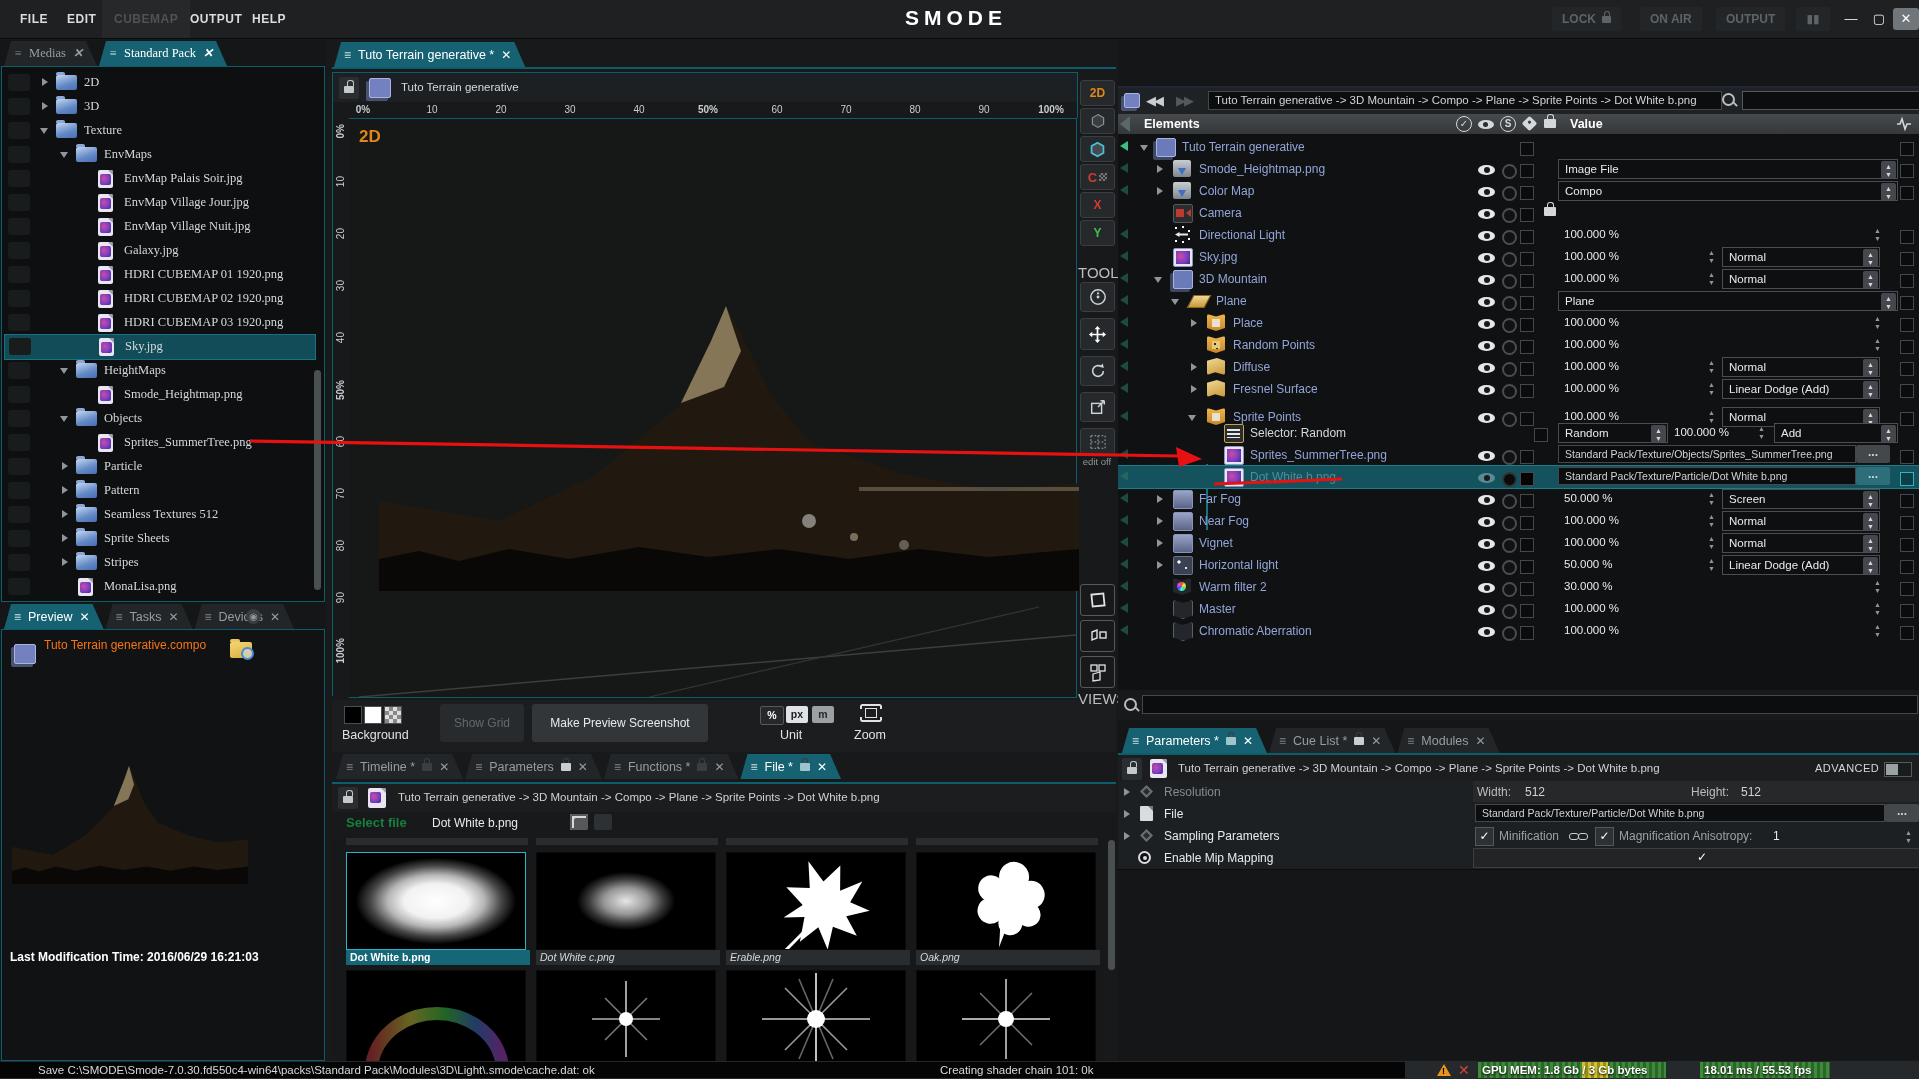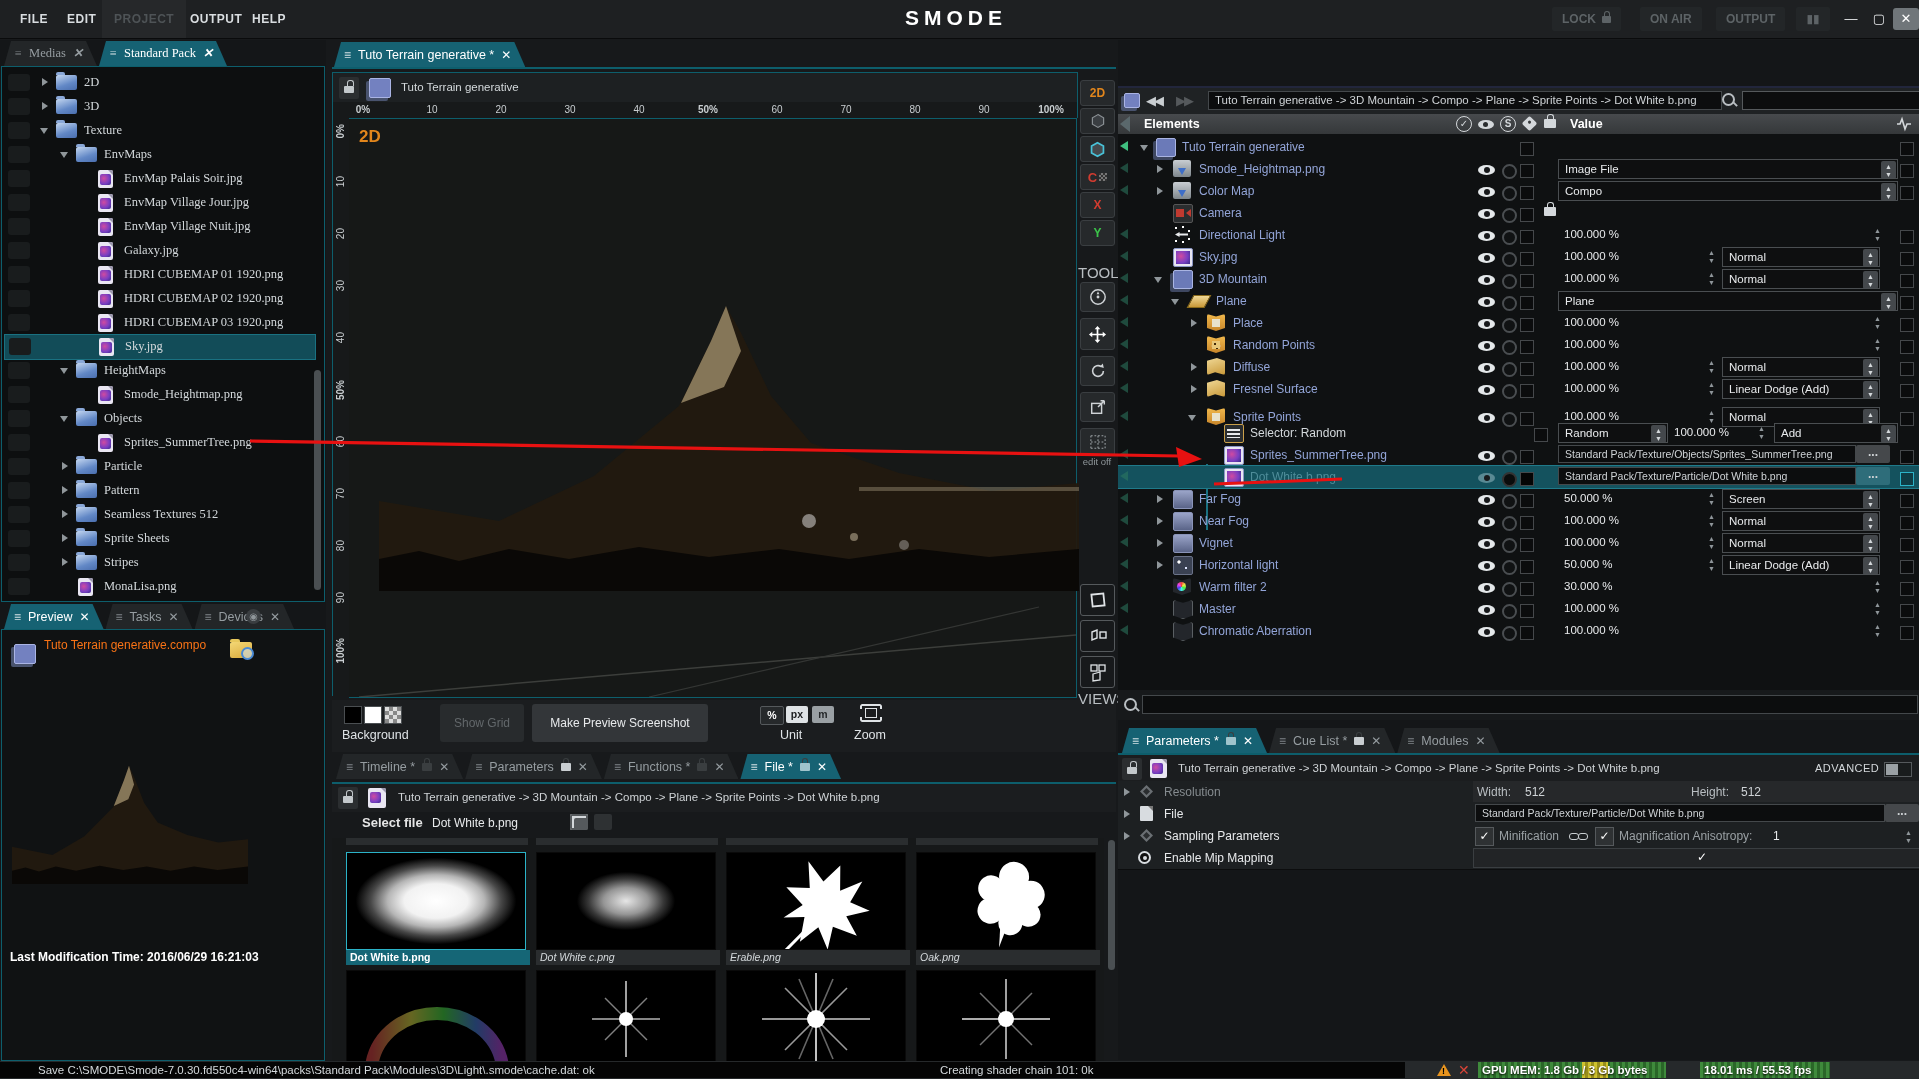--- a/index.html
+++ b/index.html
@@ -199,21 +199,21 @@
   .redx{position:absolute;top:1px;color:#d84438;font-weight:bold;font-size:14px;}
   #overlay{position:absolute;left:0;top:0;z-index:999;pointer-events:none;}
 </style>
 </head>
 <body>
 <div id="app">
 
 <div id="menubar">
   <span class="mitem" style="left:8px">FILE</span>
   <span class="mitem" style="left:55px">EDIT</span>
-  <span class="mitem dim" style="left:102px">PROJECT</span>
+  <span class="mitem dim" style="left:102px">CUBEMAP</span>
   <span class="mitem" style="left:178px">OUTPUT</span>
   <span class="mitem" style="left:240px">HELP</span>
   <span id="logo">SMODE</span>
   <span class="tbbtn" style="left:1552px"><span>LOCK</span><span class="locksm"></span></span>
   <span class="tbbtn" style="left:1640px">ON AIR</span>
   <span class="tbbtn" style="left:1716px">OUTPUT</span>
   <span class="tbbtn" style="left:1796px;width:14px;text-align:center">▮▮</span>
   <span class="winbtn" style="left:1838px">—</span>
   <span class="winbtn" style="left:1866px">▢</span>
   <span class="winbtn close" style="left:1893px">✕</span>
@@ -496,21 +496,21 @@
           <i class="tclose"></i>
         </span>
   </div>
 
   <div id="fhead">
     <span class="locktile" style="left:6px;top:3px"></span>
     <span class="ifile" style="left:36px;top:4px;width:18px;height:20px"></span>
     <span class="abs" style="left:66px;top:7px;color:#cfd3d6;font-size:11.5px">Tuto Terrain generative -&gt; 3D Mountain -&gt; Compo -&gt; Plane -&gt; Sprite Points -&gt; Dot White b.png</span>
   </div>
   <div id="selrow">
-    <span class="abs" style="left:30px;top:3px;font-weight:bold;font-size:13px;color:#e5e5e5">Select file</span>
+    <span class="abs" style="left:14px;top:3px;font-weight:bold;font-size:13px;color:#15803d">Select file</span>
     <span class="abs" style="left:100px;top:4px;color:#e8eaec">Dot White b.png</span>
     <span class="viewbtn" style="left:238px;background:#55595c;box-shadow:inset 0 0 0 2px #55595c,inset 4px 4px 0 #d4d8db"></span>
     <span class="viewbtn" style="left:262px;background:#2e3133"></span>
   </div>
 
   <div id="fgrid">
 
     <div class="tlabel" style="left:14px;top:-8px;width:178px"></div>
     <div class="tlabel" style="left:204px;top:-8px;width:178px"></div>
     <div class="tlabel" style="left:394px;top:-8px;width:178px"></div>

